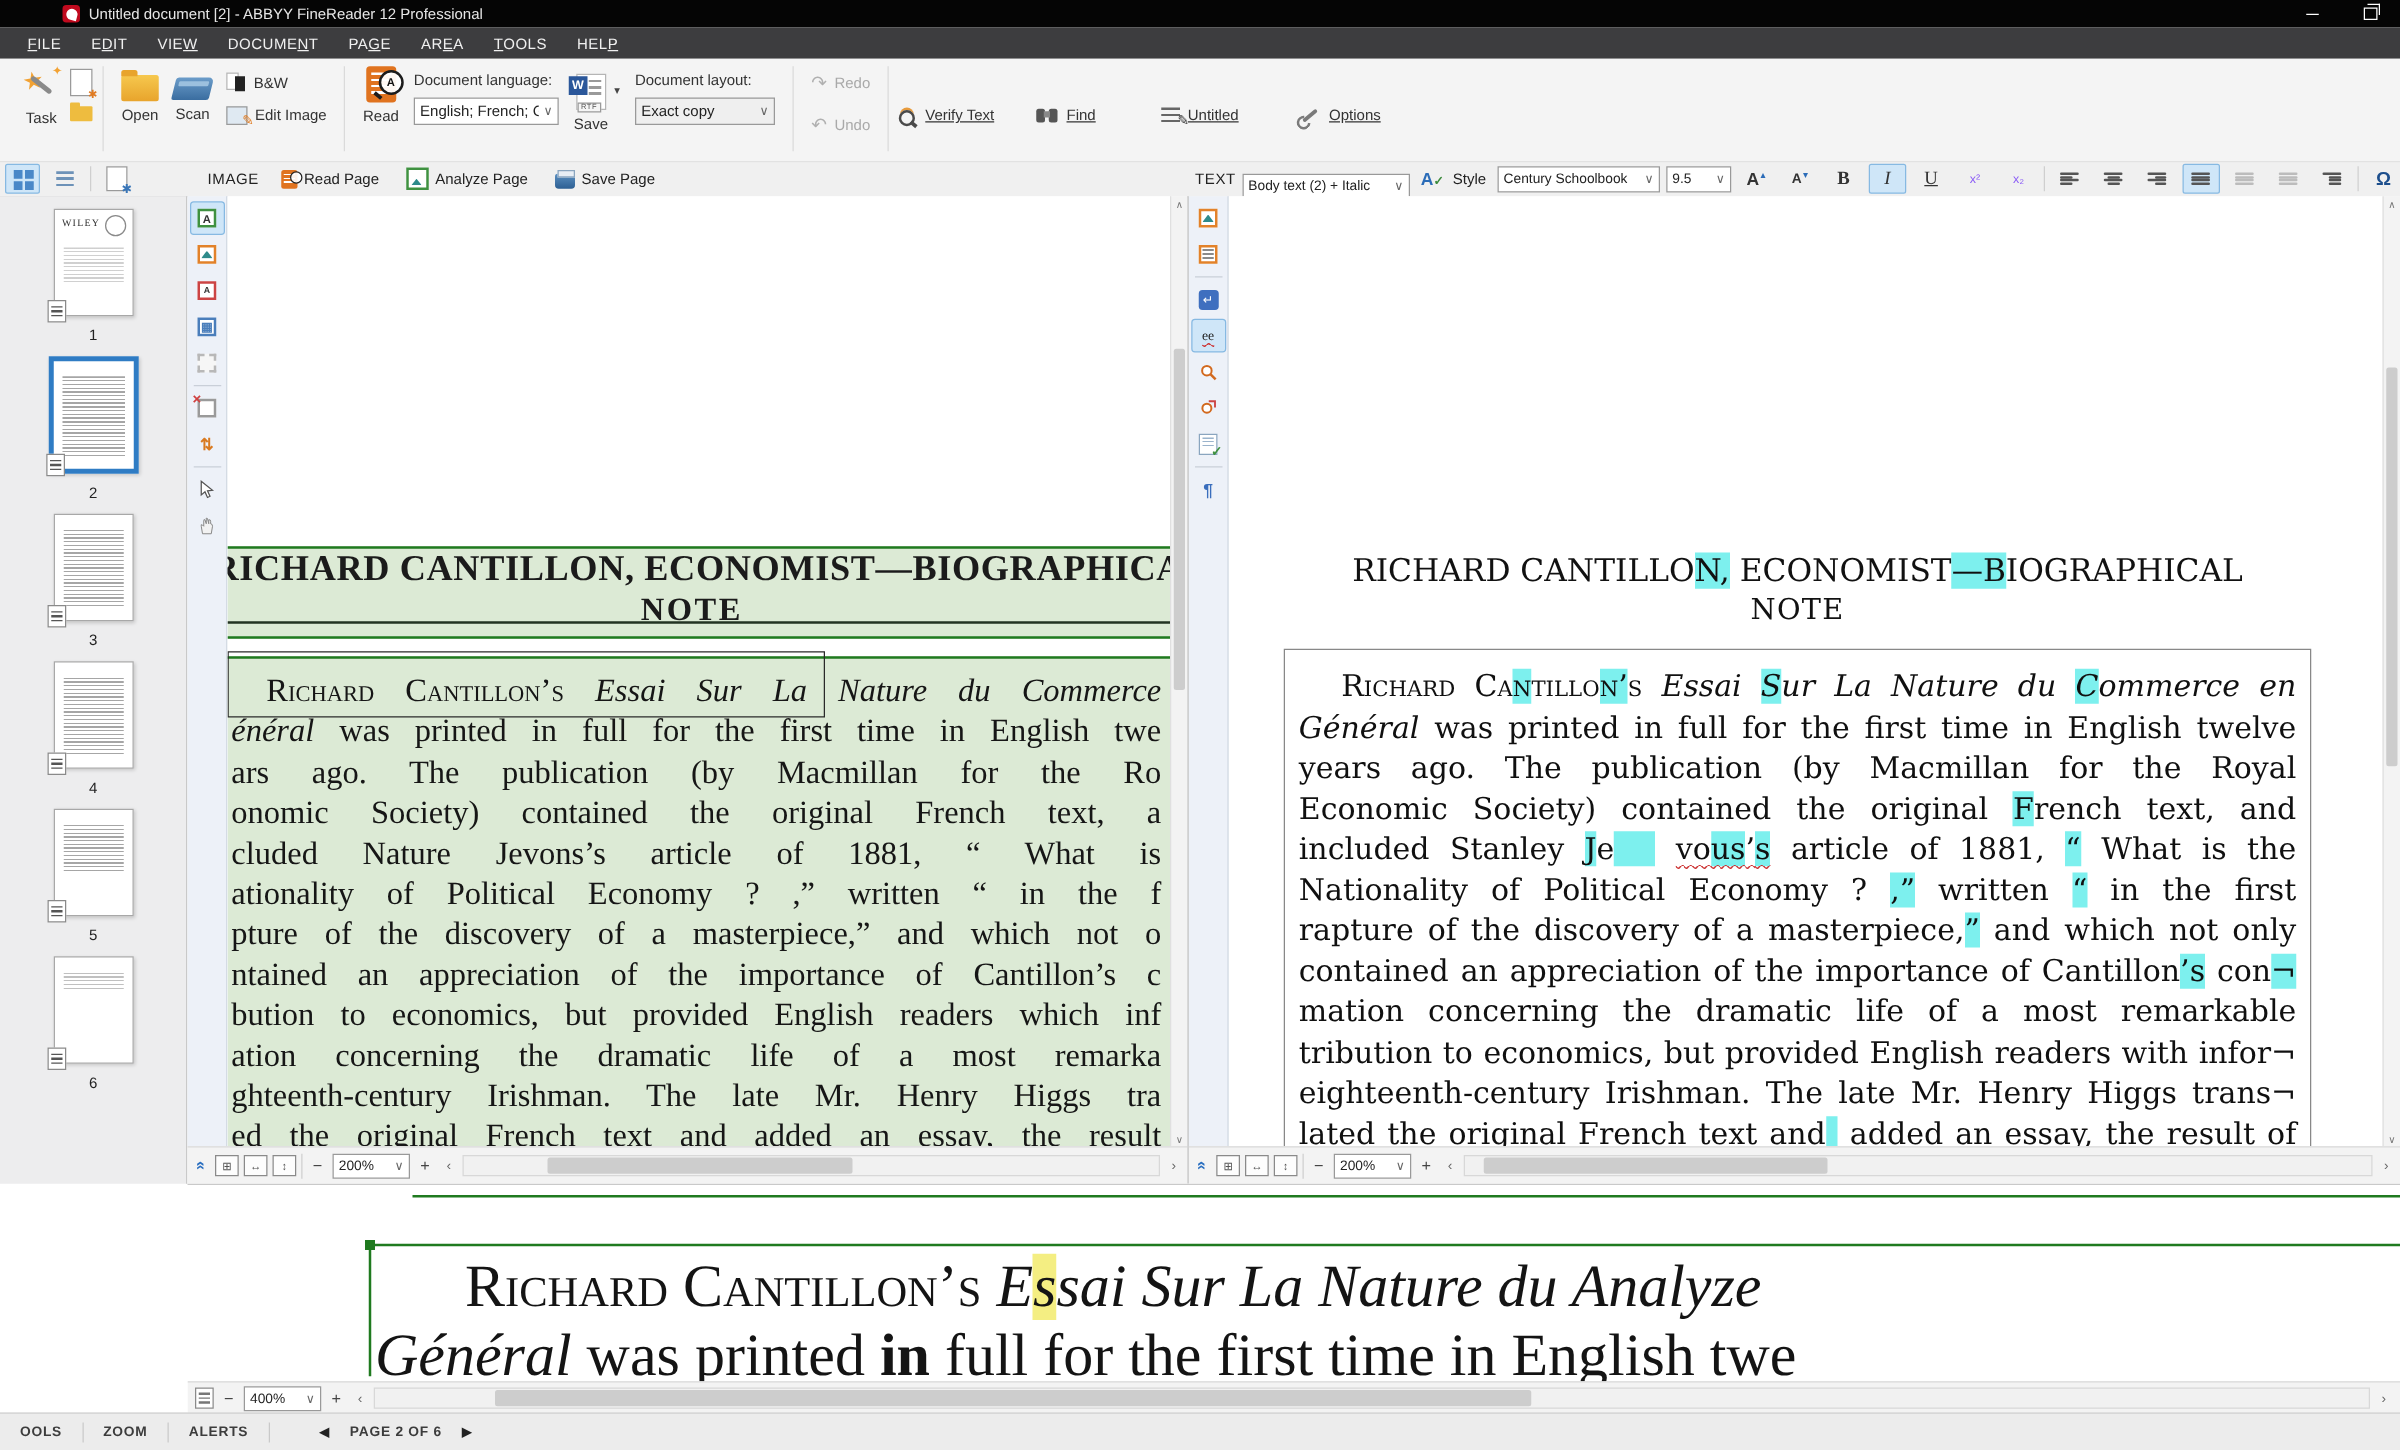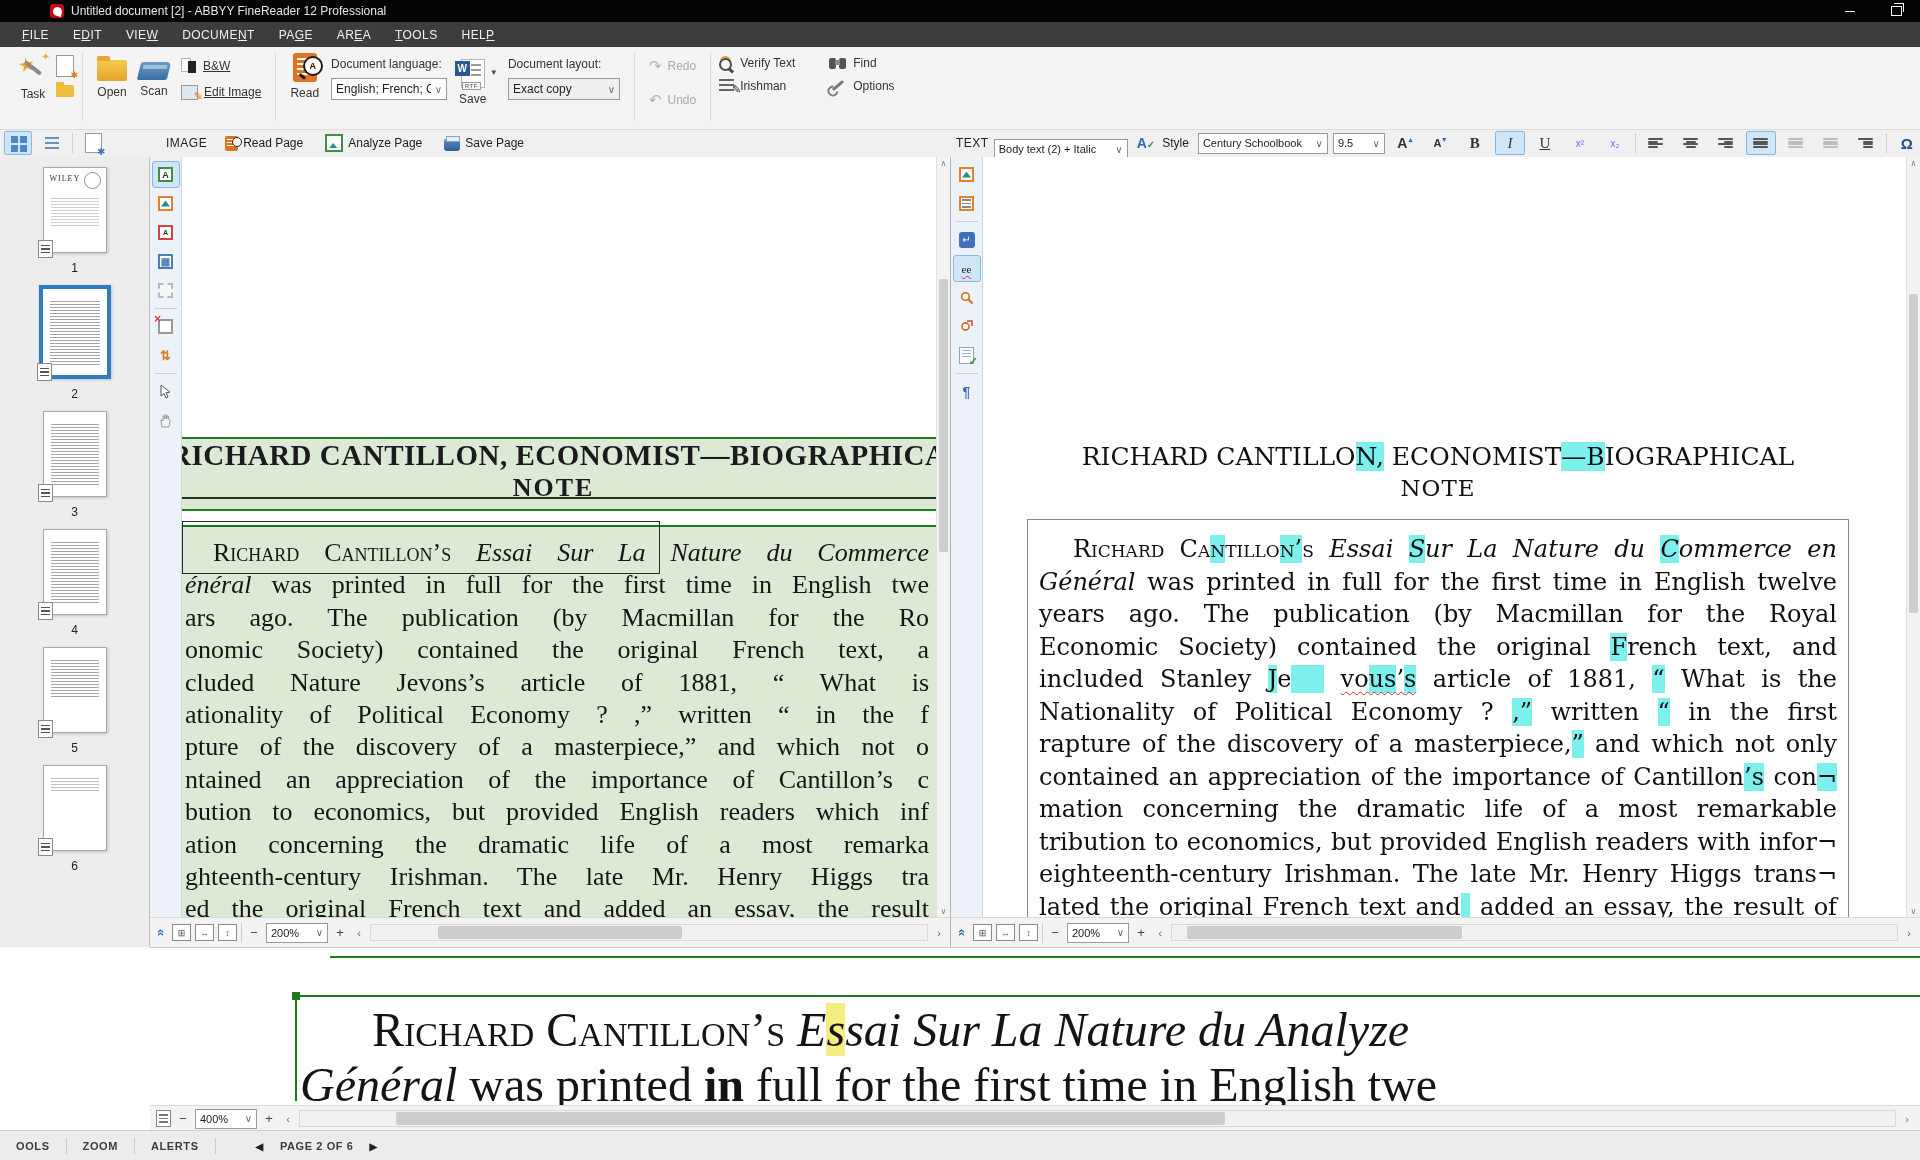--- a/index.html
+++ b/index.html
@@ -50,21 +50,21 @@
   .combo{height:22px;background:#fff;border:1px solid #999;display:flex;align-items:center;justify-content:space-between;font-size:12px;padding:0 4px;box-sizing:border-box;color:#222;}
   .combo .chev{color:#666;font-size:10px;margin-left:4px;}
   .combo.gray{background:#efefef;}
   .saveic{width:22px;height:27px;background:#fff;border:1px solid #b5b5b5;position:relative;margin-top:6px;}
   .saveic::before{content:"";position:absolute;right:3px;top:4px;width:10px;height:14px;background:repeating-linear-gradient(to bottom,#9a9a9a 0 2px,transparent 2px 5px);}
   .wsq{position:absolute;left:-7px;top:1px;width:15px;height:15px;background:#2b579a;color:#fff;font-size:10px;font-weight:700;display:flex;align-items:center;justify-content:center;}
   .rtftag{position:absolute;left:0px;bottom:-3px;font-size:6px;border:1px solid #9a9a9a;background:#f5f5f5;color:#555;padding:0 2px;letter-spacing:.5px;}
   .savecaret{font-size:9px;color:#444;margin-left:5px;margin-top:14px;}
   .gray .glbl, .graybtn{color:#a9a9a9;}
   .uarr{font-size:15px;color:#b0b0b0;}
-  .vt-grid{display:flex;flex-direction:column;gap:8px;margin-top:2px;}
+  .vt-grid{display:flex;gap:8px;margin-top:2px;text-decoration:underline;}
   .vt-row{display:flex;gap:18px;}
   .vt-item{display:flex;align-items:center;gap:6px;min-width:92px;}
   .magic{width:15px;height:15px;position:relative;}
   .magic::before{content:"";position:absolute;left:0;top:3px;width:9px;height:9px;border:2px solid #4a4a4a;border-radius:50%;}
   .magic::after{content:"";position:absolute;right:0;bottom:-1px;width:6px;height:2.5px;background:#4a4a4a;transform:rotate(40deg);}
   .magic.vt::before{box-shadow:0 -3px 0 -1px #e89b3c;}
   .bino{width:18px;height:12px;position:relative;margin-top:2px;}
   .bino::before{content:"";position:absolute;left:0;top:0;width:7px;height:11px;background:#555;border-radius:2px;box-shadow:10px 0 0 #555;}
   .bino::after{content:"";position:absolute;left:6px;top:2px;width:5px;height:5px;background:#888;}
   .redacic{width:15px;height:13px;background:repeating-linear-gradient(to bottom,#666 0 2px,transparent 2px 5px);position:relative;}
@@ -252,21 +252,21 @@
   </div>
   <div class="tsep"></div>
   <div class="tgroup">
     <span class="folder"></span>
     <span class="biglbl">Open</span>
   </div>
   <div class="tgroup">
     <span class="scanner"></span>
     <span class="biglbl">Scan</span>
   </div>
-  <div class="tgroup" style="align-items:flex-start;text-decoration:underline;">
+  <div class="tgroup" style="align-items:flex-start;">
     <div class="rowbtn">
       <span class="bwic"></span>
       <span>B&amp;W</span>
     </div>
     <div class="rowbtn">
       <span class="eimic">
           <span class="pencil">✎</span>
         </span>
       <span>Edit Image</span>
     </div>
@@ -323,21 +323,21 @@
       <div class="vt-item">
         <span class="bino"></span>
         <span>Find</span>
       </div>
     </div>
     <div class="vt-row">
       <div class="vt-item">
         <span class="redacic">
             <span class="pencil">✎</span>
           </span>
-        <span>Irishman</span>
+        <span>Untitled</span>
       </div>
       <div class="vt-item">
         <span class="wrench"></span>
         <span>Options</span>
       </div>
     </div>
   </div>
 </div>
 
 <div id="panelbar">

